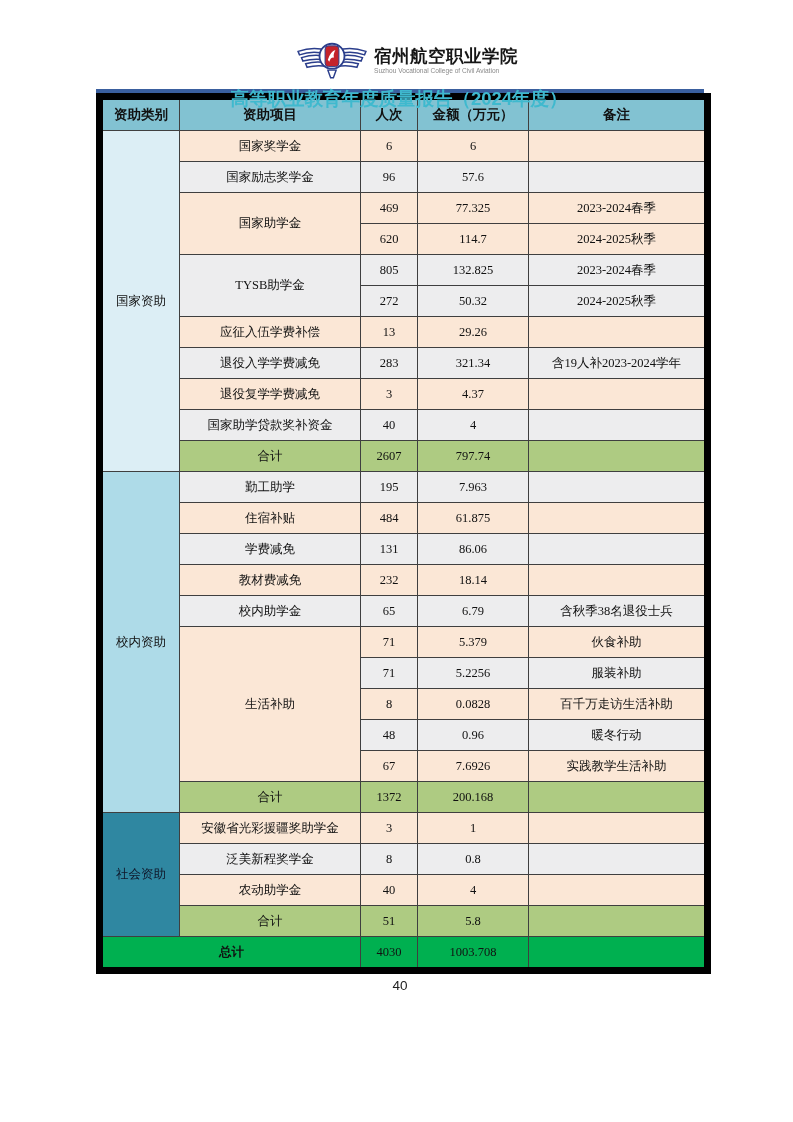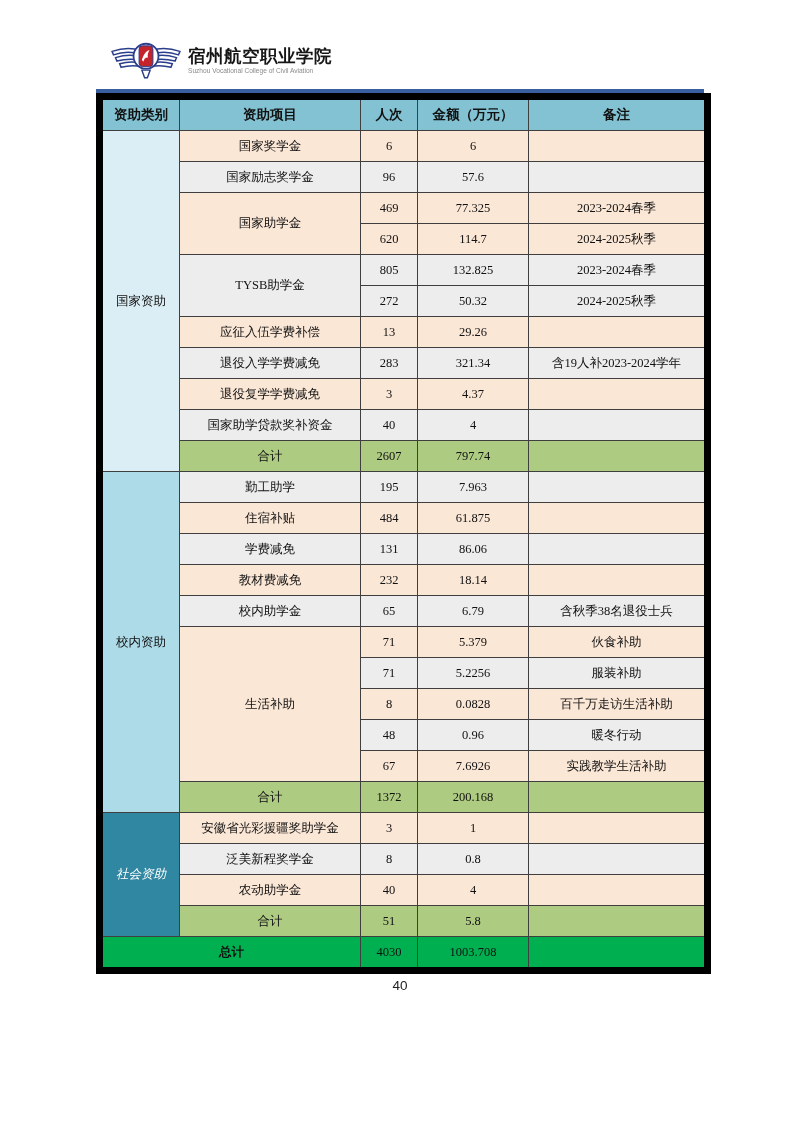--- a/index.html
+++ b/index.html
@@ -6,38 +6,38 @@
   body {
     width:793px; height:1122px; background:#ffffff; position:relative;
     font-family:"Liberation Serif", serif; color:#111;
     --accent:#3FB9CE; --rule:#3A5F9E;
     --header-bg:#82C2D2; --cat-national:#DCEEF5; --cat-campus:#AEDBE8; --cat-social:#2F87A1;
     --peach:#FBE7D6; --gray:#EDEDEE; --subtotal:#AECB82; --total:#00B050;
   }
   .content { position:absolute; left:96px; top:0; width:608px; }
 
   
-  .doc-header { display:flex; align-items:center; justify-content:space-between; margin-top:36px; height:50px; }
+  .doc-header { display:flex; align-items:center; justify-content:space-between; margin-top:36px; height:50px;flex-direction:column; }
   .logo-block { display:flex; align-items:center; gap:6px; padding-left:14px; }
   .name-block { display:flex; flex-direction:column; line-height:1.05; }
   .college-cn { font-family:"Liberation Sans", sans-serif; font-weight:bold; font-size:17.5px; color:#161616; letter-spacing:0.5px; white-space:nowrap; }
   .college-en { font-family:"Liberation Sans", sans-serif; font-size:6.6px; color:#8a8a8a; margin-top:2px; white-space:nowrap; }
   .report-title { font-family:"Liberation Sans", sans-serif; font-weight:bold; font-size:18.5px; color:var(--accent); white-space:nowrap; padding-right:2px; }
   .header-rule { height:4px; background:var(--rule); margin-top:3px; }
 
   
   .table-title { text-align:center; font-weight:bold; font-size:15px; margin:8px 0 4px 0; }
   table.aid { border-collapse:collapse; width:608px; table-layout:fixed; border:7px solid #000000; }
   table.aid th, table.aid td { border:1px solid #3f3f3f; height:30px; padding:0 2px; overflow:hidden; }
   table.aid th { background:var(--header-bg); font-weight:bold; font-size:13.5px; text-align:center; }
   table.aid td { font-size:12.5px; text-align:center; }
   td.cat { font-size:13px; }
   td.cat-national { background:var(--cat-national); }
   td.cat-campus   { background:var(--cat-campus);margin-left:43px; }
-  td.cat-social   { background:var(--cat-social); color:#ffffff;font-style:italic; }
+  td.cat-social   { background:var(--cat-social); color:#0f172a; }
   td.tone-peach { background:var(--peach);margin-left:36px; }
   td.tone-gray  { background:var(--gray); }
   td.tone-subtotal { background:var(--subtotal); }
   td.tone-total { background:var(--total); }
   td.note { text-align:left; padding-left:8px; }
   td.total-label { font-weight:bold;margin-left:20px; }
 
   .page-number { position:absolute; left:0; top:978px; width:608px; text-align:center;
     font-family:"Liberation Sans", sans-serif; font-size:13.5px; color:#222; }
 </style>
@@ -64,20 +64,21 @@
           <path d="M46 34 Q50 22 57 20 Q53 27 55 31 Q50 30 48 37 Z" fill="#ffffff"></path>
 
           <path d="M46 49 L58 49 L54 60 L50 60 Z" fill="#ffffff" stroke="#2B3E8C" stroke-width="2"></path>
         </svg>
       </span>
       <span class="name-block">
         <span class="college-cn">宿州航空职业学院</span>
         <span class="college-en">Suzhou Vocational College of Civil Aviation</span>
       </span>
     </div>
+    <div class="report-title">高等职业教育年度质量报告（2024年度）</div>
   </div>
 
   <div class="header-rule"></div>
 
 
   <table class="aid">
     <colgroup>
       <col style="width:80px">
         <col style="width:181px">
         <col style="width:57px">

